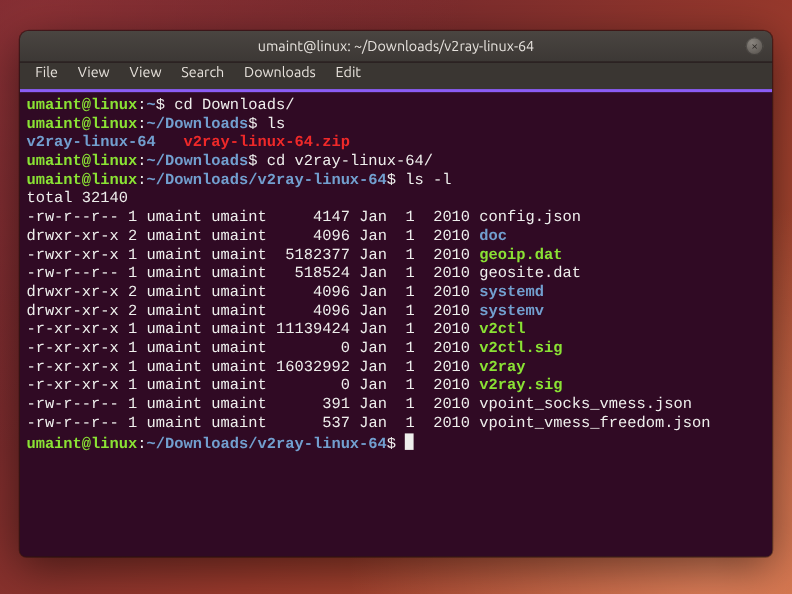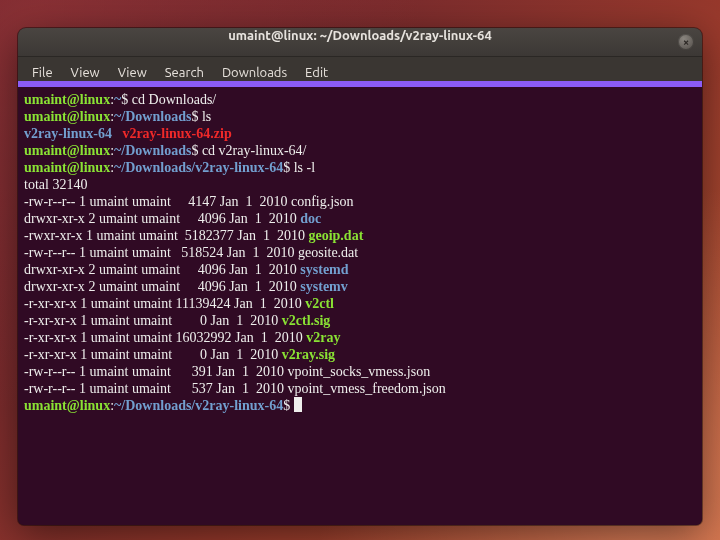--- a/index.html
+++ b/index.html
@@ -26,26 +26,26 @@
     width: 684px;
     border-radius: 8px 8px 6px 6px;
     box-shadow: 0 10px 40px rgba(0,0,0,0.5), 0 0 0 1px rgba(0,0,0,0.4);
     overflow: hidden;
     background: #2b0f16;
   }
   .titlebar {
     height: 28px;
     background: linear-gradient(to bottom, #4a4541 0%, #3c3835 100%);
     display: flex;
-    align-items: flex-start;
+    align-items: center;
     justify-content: center;
     position: relative;
     color: #e7e3de;
     font-size: 13px;
-    font-weight: 700;
+    font-weight: 400;
     border-bottom: 1px solid #2a2724;
   }
   .title-text { text-align: center; }
   .close-btn {
     position: absolute;
     right: 8px;
     top: 50%;
     transform: translateY(-50%);
     width: 16px;
     height: 16px;
@@ -56,38 +56,38 @@
     align-items: center;
     justify-content: center;
     font-size: 11px;
     color: #2d2926;
     line-height: 1;
   }
   .menubar {
     height: 24px;
     background: #3a3632;
     display: flex;
-    align-items: flex-end;
+    align-items: flex-start;
     padding: 0 6px;
     gap: 2px;
-    border-bottom: 6px solid #8b5cf6;
+    border-bottom: 3px solid #8b5cf6;
   }
   .menu-item {
     color: #e7e2dc;
     font-size: 13px;
     padding: 2px 8px;
     border-radius: 3px;
   }
   .term {
     background: #300a24;
     color: #eeeeec;
-    font-family: Liberation Serif, serif;
+    font-family: Liberation Mono, monospace;
     font-size: 14px;
     line-height: 17px;
-    padding: 4px 6px 24px 6px;
+    padding: 4px 6px 8px 6px;
     min-height: 410px;
     white-space: pre;
   }
   .p-user { color: #8ae234; font-weight: bold; }
   .p-path { color: #729fcf; font-weight: bold; }
   .c-dir  { color: #729fcf; font-weight: bold; }
   .c-exe  { color: #8ae234; font-weight: bold; }
   .c-zip  { color: #ef2929; font-weight: bold; }
   .c-txt  { color: #eeeeec; }
   .cursor {

